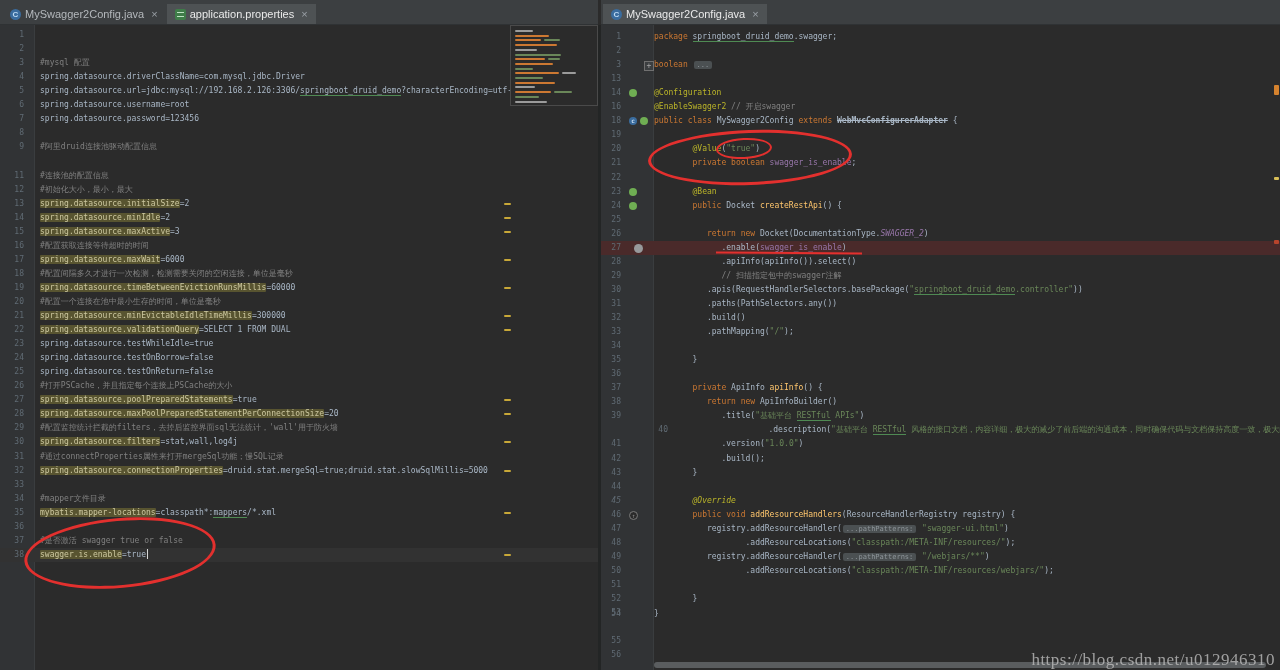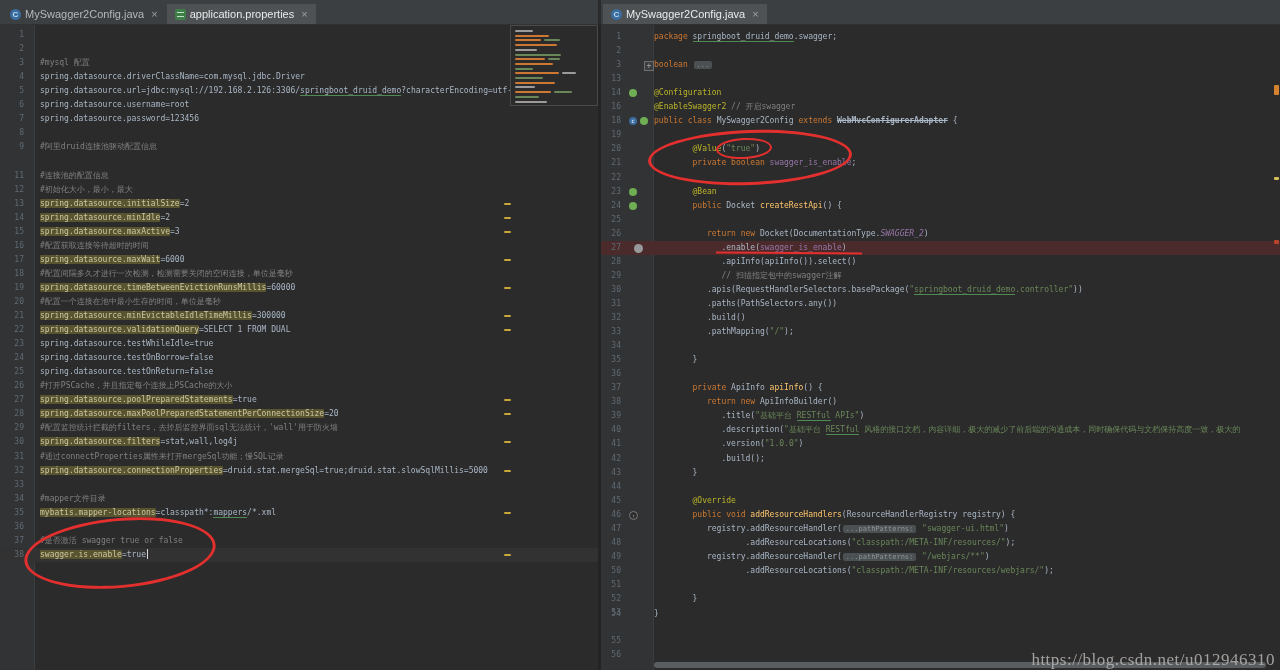--- a/index.html
+++ b/index.html
@@ -380,41 +380,41 @@
       <span class="code"><span class="s-t">        </span><span class="s-kw">private </span><span class="s-t">ApiInfo </span><span class="s-mth">apiInfo</span><span class="s-t">() {</span></span>
     </div>
     <div class="row" style="top: 370.3px; height: 14.05px;">
       <span class="ln">38</span>
       <span class="code"><span class="s-t">           </span><span class="s-kw">return new </span><span class="s-t">ApiInfoBuilder()</span></span>
     </div>
     <div class="row" style="top: 384.35px; height: 14.05px;">
       <span class="ln">39</span>
       <span class="code"><span class="s-t">              </span><span class="s-t">.title(</span><span class="s-str">"基础平台 </span><span class="s-spstr">RESTful</span><span class="s-str"> APIs"</span><span class="s-t">)</span></span>
     </div>
-    <div class="row" style="top: 398.4px; height: 14.05px;">
+    <div class="row" style="top: 398.4px; height: 14.05px; margin-left: 47px;">
       <span class="ln">40</span>
       <span class="code"><span class="s-t">              </span><span class="s-t">.description(</span><span class="s-str">"基础平台 </span><span class="s-spstr">RESTful</span><span class="s-str"> 风格的接口文档，内容详细，极大的减少了前后端的沟通成本，同时确保代码与文档保持高度一致，极大的</span></span>
     </div>
     <div class="row" style="top: 412.45px; height: 14.05px;">
       <span class="ln">41</span>
       <span class="code"><span class="s-t">              </span><span class="s-t">.version(</span><span class="s-str">"1.0.0"</span><span class="s-t">)</span></span>
     </div>
     <div class="row" style="top: 426.5px; height: 14.05px; padding-left: 28px;">
       <span class="ln">42</span>
       <span class="code"><span class="s-t">              </span><span class="s-t">.build();</span></span>
     </div>
     <div class="row" style="top: 440.55px; height: 14.05px;">
       <span class="ln">43</span>
       <span class="code"><span class="s-t">        }</span></span>
     </div>
     <div class="row" style="top: 454.6px; height: 14.05px;">
       <span class="ln">44</span>
       <span class="code"></span>
     </div>
-    <div class="row" style="top: 468.65px; height: 14.05px;">
+    <div class="row" style="top: 468.65px; height: 14.05px; font-style: italic;">
       <span class="ln">45</span>
       <span class="code"><span class="s-t">        </span><span class="s-ann">@Override</span></span>
     </div>
     <div class="row" style="top: 482.7px; height: 14.05px;">
       <span class="ln">46</span>
       <span class="gi override" style="left: 28px;">↑</span>
       <span class="code"><span class="s-t">        </span><span class="s-kw">public void </span><span class="s-mth">addResourceHandlers</span><span class="s-t">(ResourceHandlerRegistry registry) {</span></span>
     </div>
     <div class="row" style="top: 496.75px; height: 14.05px;">
       <span class="ln">47</span>

